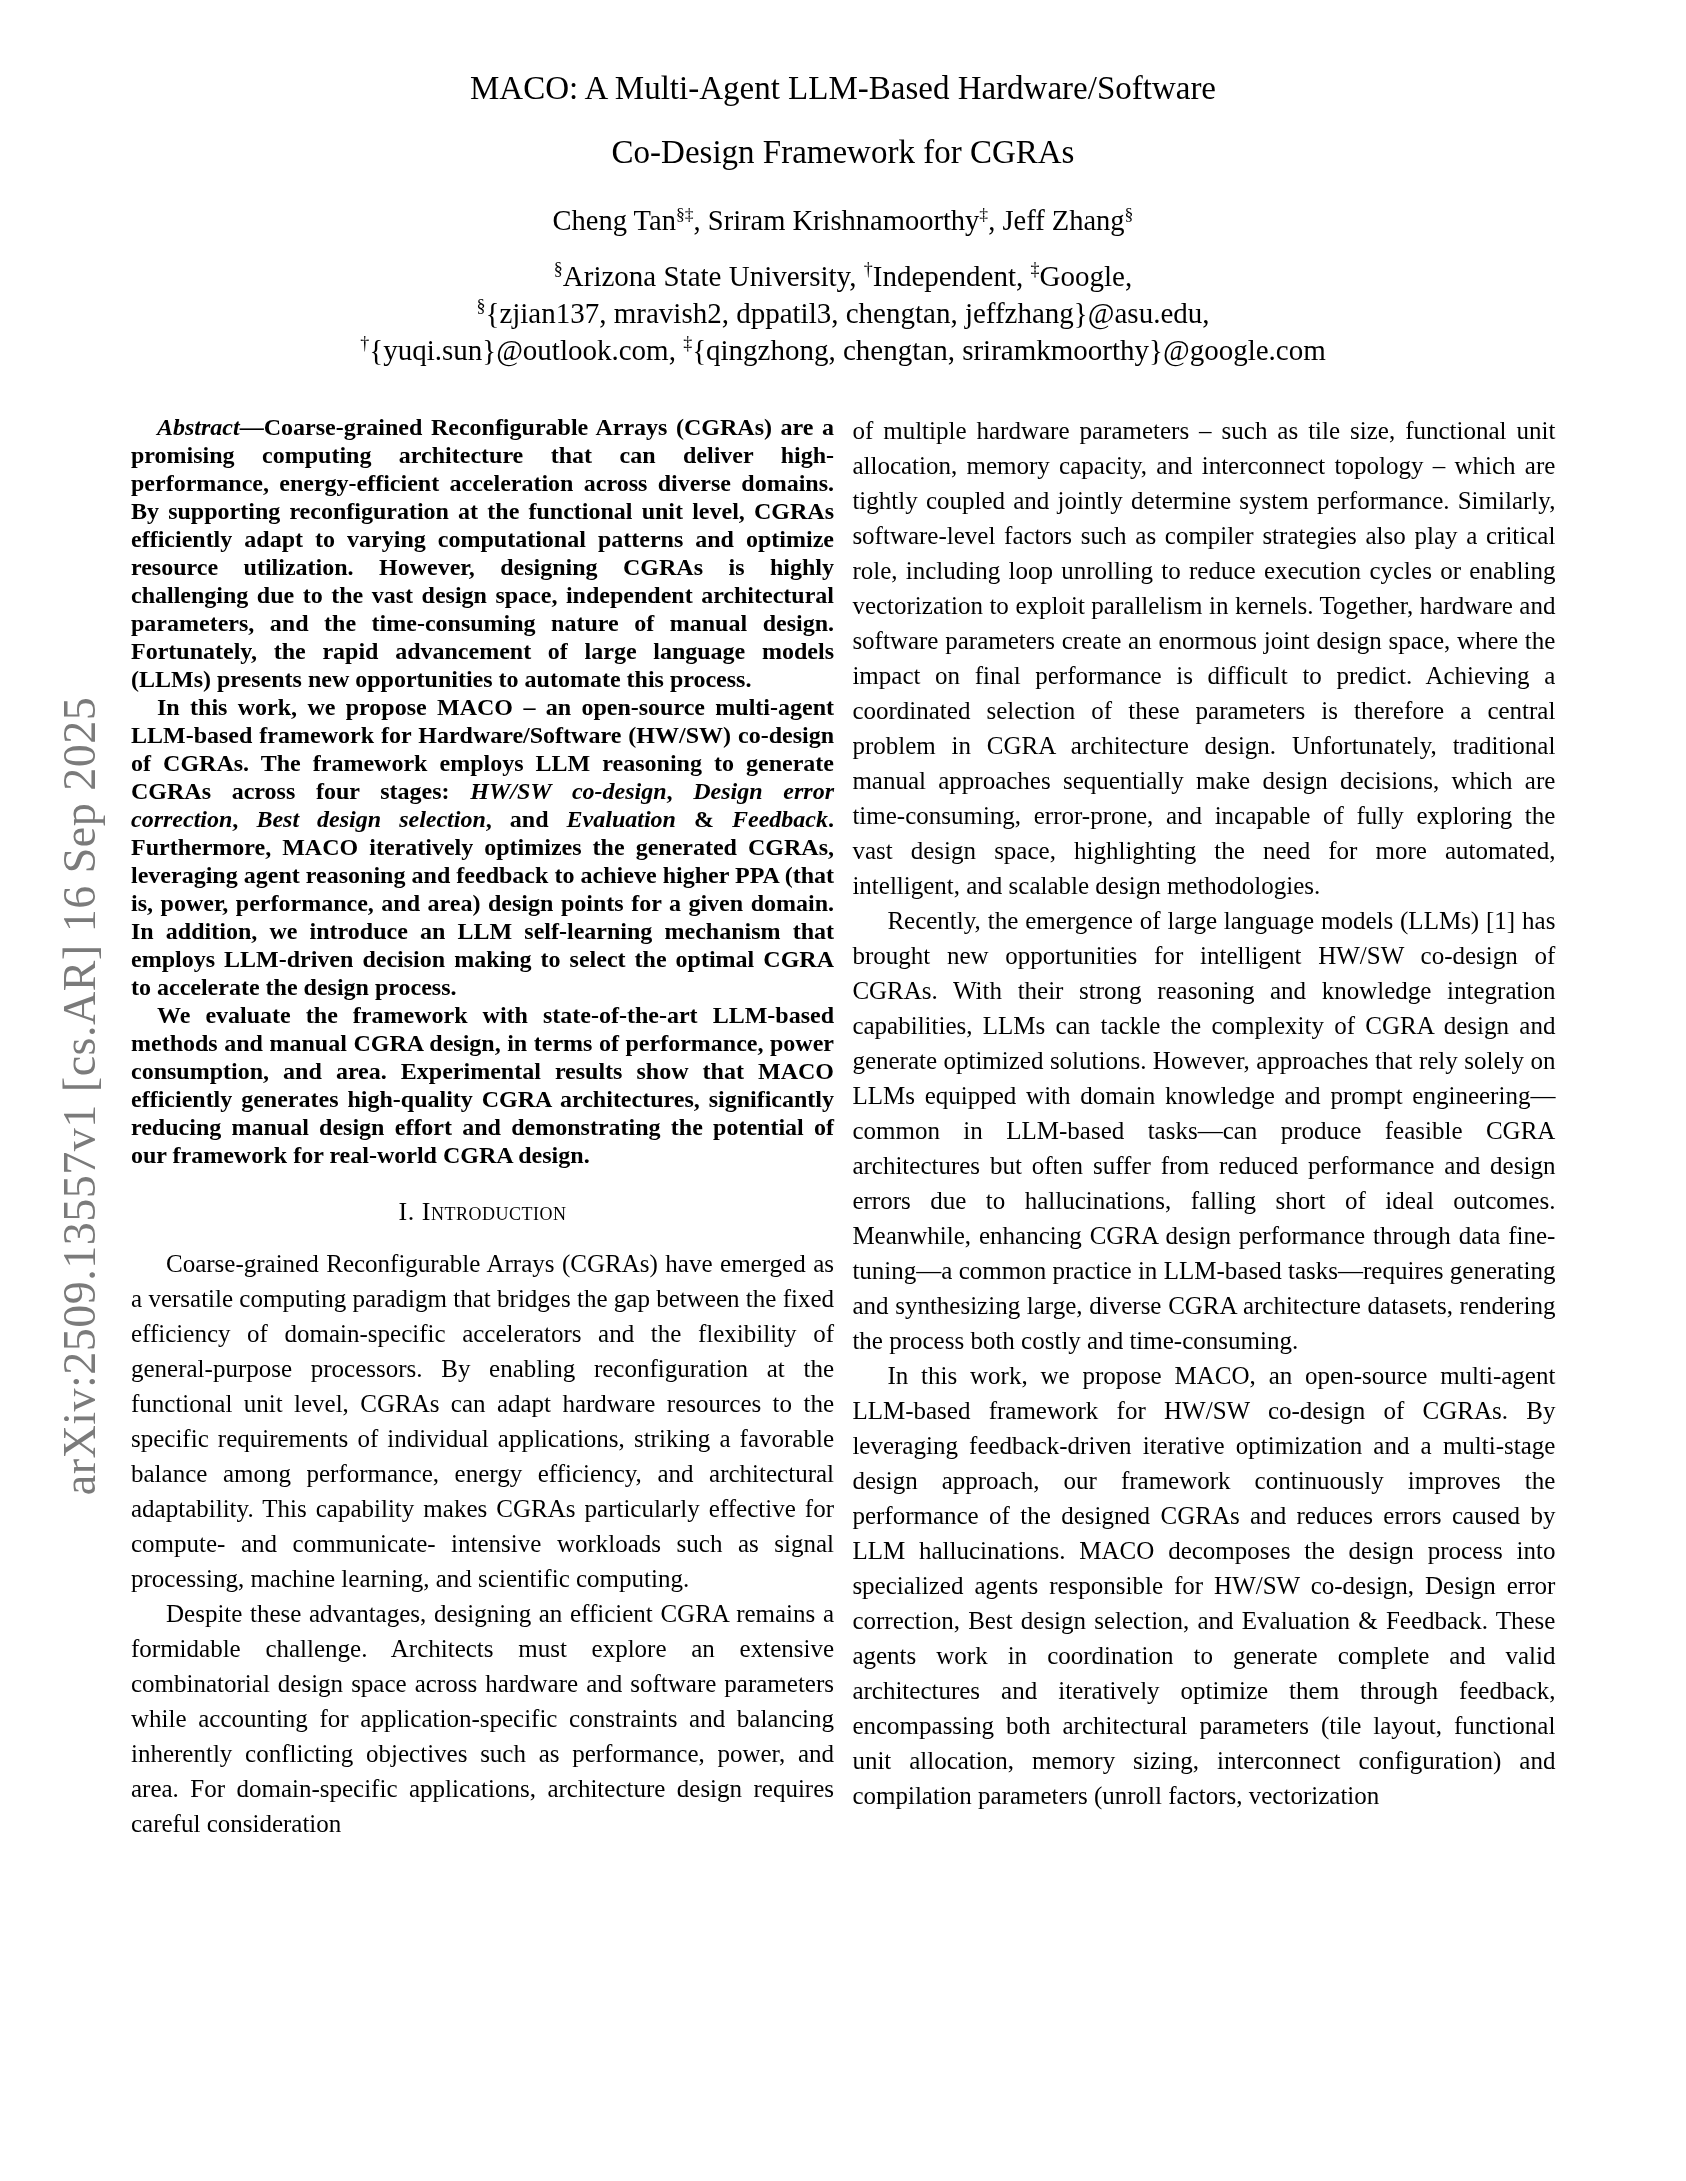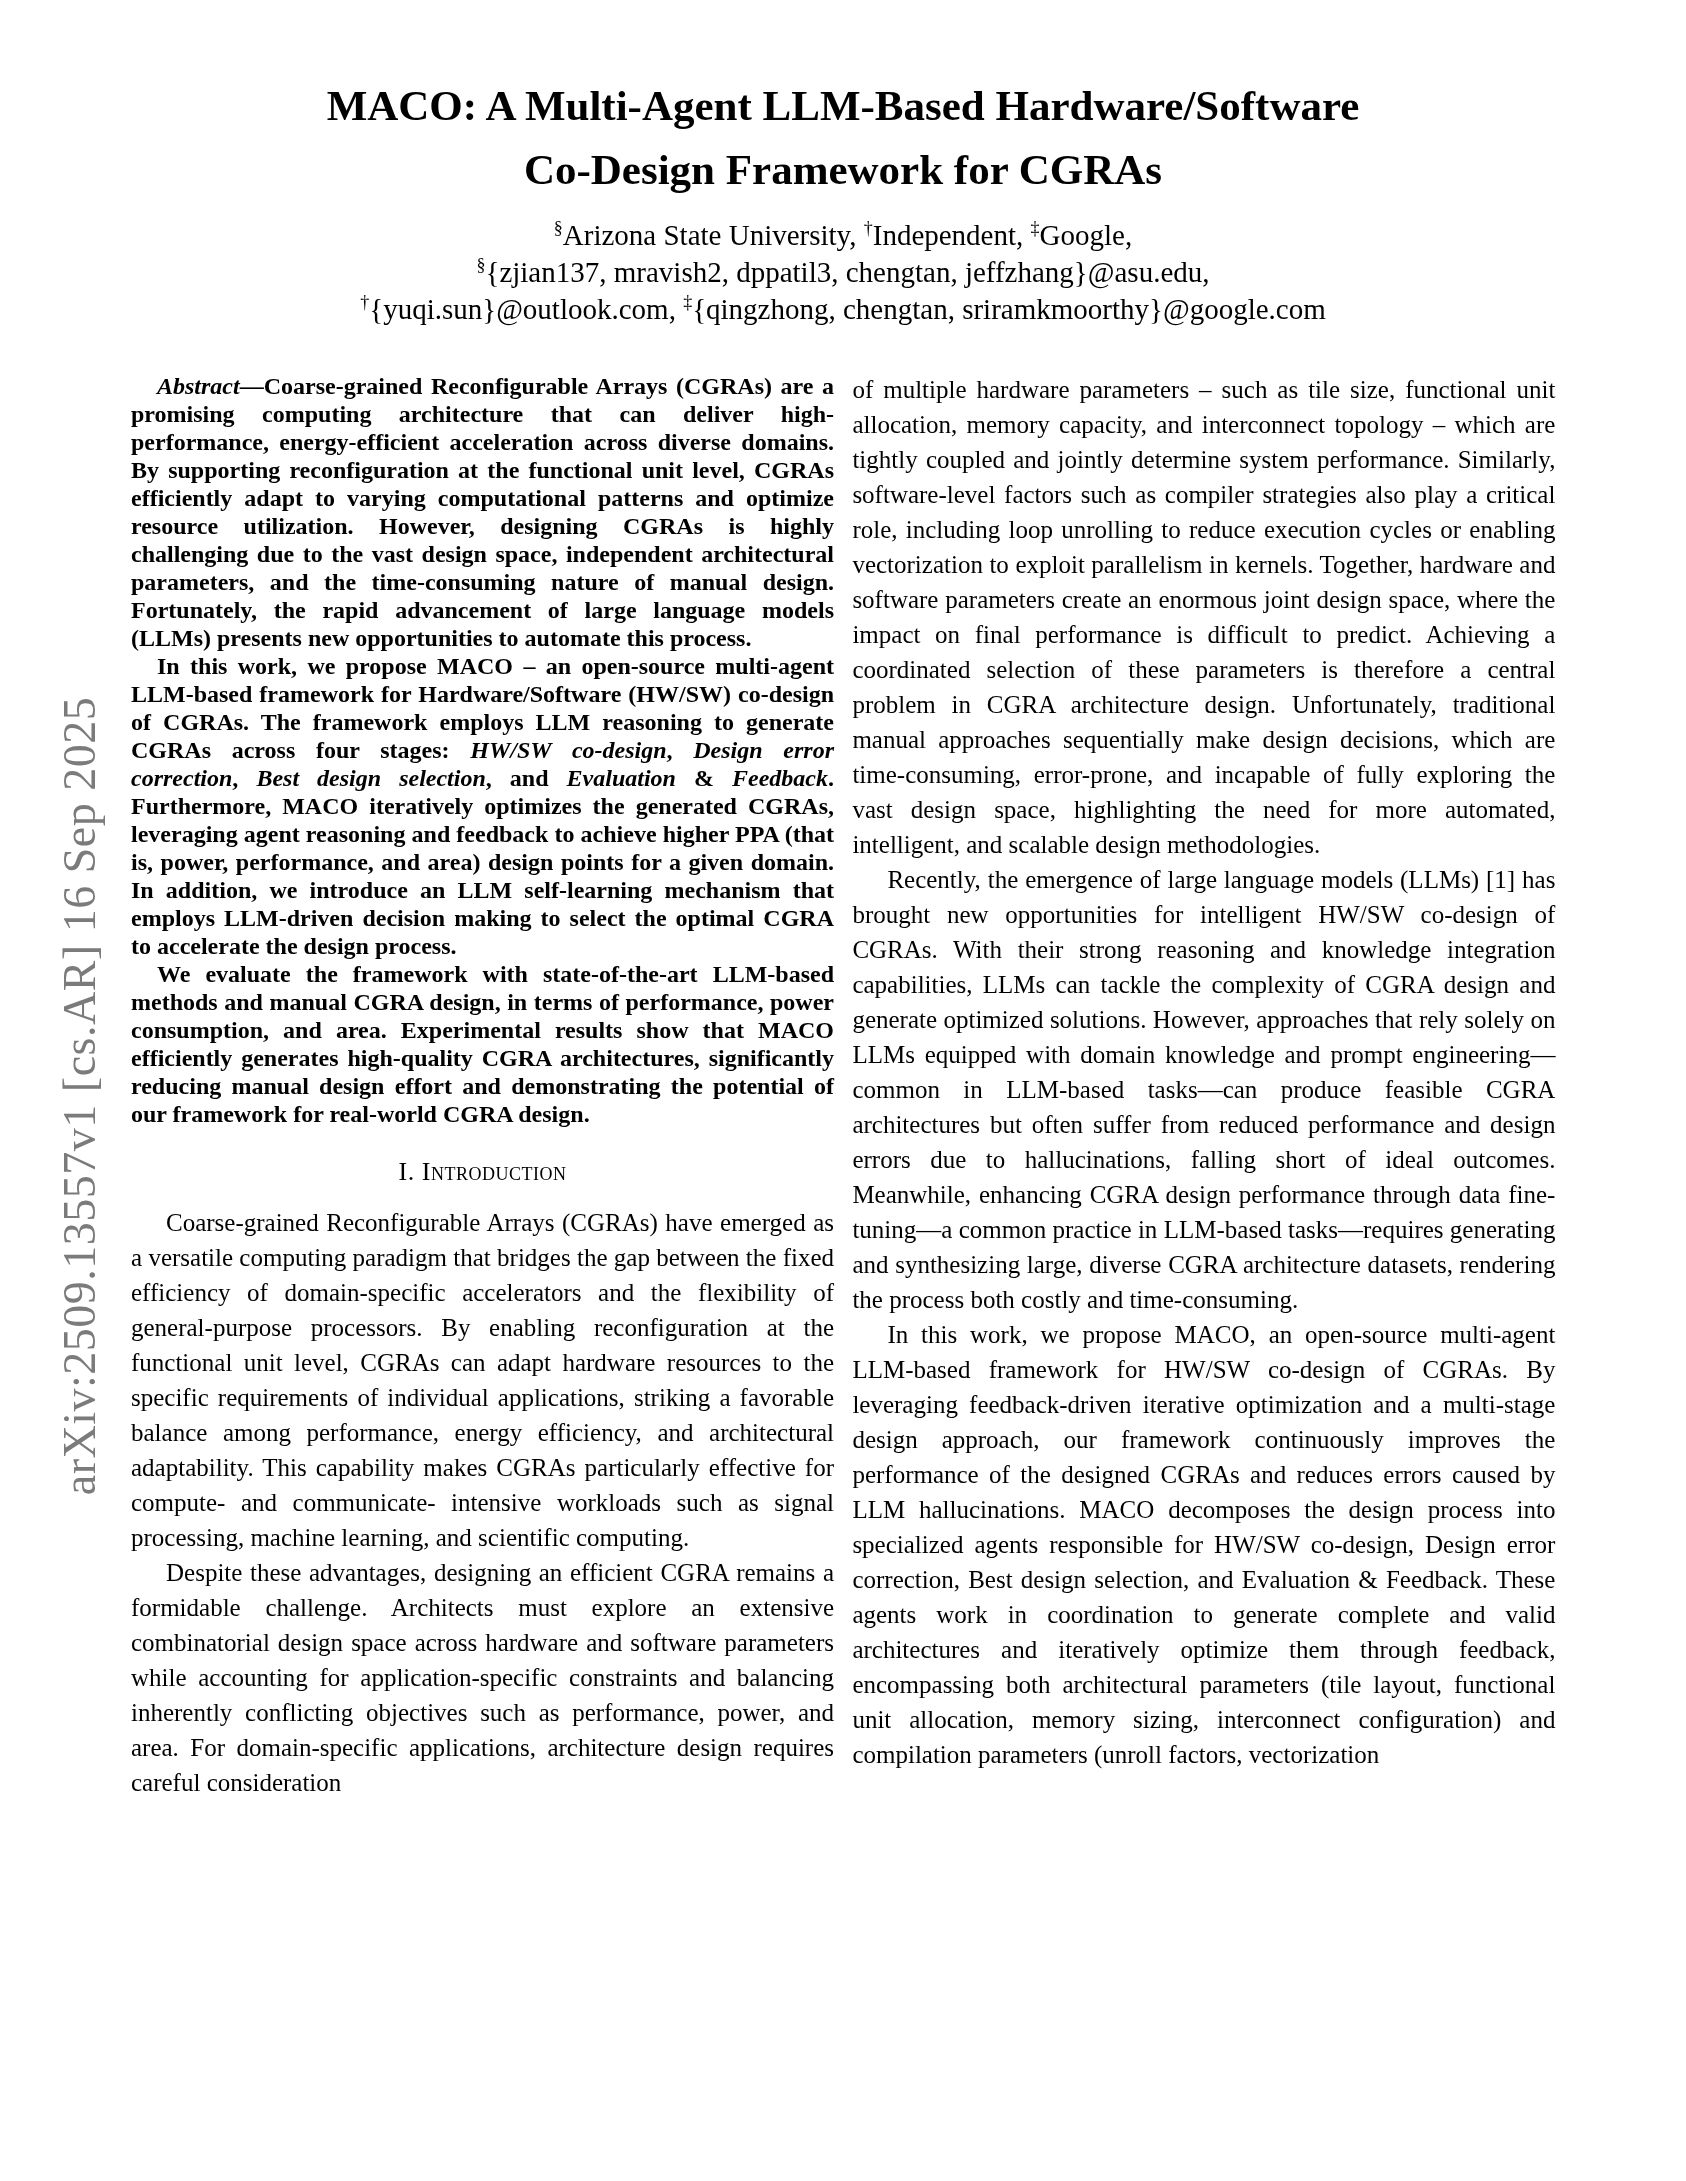--- a/index.html
+++ b/index.html
@@ -17,24 +17,24 @@
     left:79px;
     top:1096px;
     transform:translate(-50%,-50%) rotate(-90deg);
     white-space:nowrap;
     font-size:46px;
     letter-spacing:0.5px;
     color:#7b7b7b;
   }
   .header{text-align:center;}
   .title{
-    padding-top:74px;
-    font-size:43px;
+    padding-top:56px;
+    font-size:33px;
     line-height:64px;
-    font-weight:bold;
+    font-weight:normal;
     margin:0;
   }
   .authors{
     margin-top:14.7px;
     font-size:28.5px;
     line-height:44px;
   }
   .affils{
     margin-top:15px;
     font-size:29px;
@@ -81,20 +81,21 @@
 <div class="page">
 
   <div class="watermark">arXiv:2509.13557v1  [cs.AR]  16 Sep 2025</div>
 
   <div class="header">
     <h1 class="title">
       <span>MACO: A Multi-Agent LLM-Based Hardware/Software</span><br>
       <span>Co-Design Framework for CGRAs</span>
     </h1>
     <div class="authors">
+      <div><span>Cheng Tan</span><span class="seg-sup">§‡</span><span>, Sriram Krishnamoorthy</span><span class="seg-sup">‡</span><span>, Jeff Zhang</span><span class="seg-sup">§</span></div>
     </div>
     <div class="affils">
       <div><span class="seg-sup">§</span><span>Arizona State University, </span><span class="seg-sup">†</span><span>Independent, </span><span class="seg-sup">‡</span><span>Google,</span></div>
       <div><span class="seg-sup">§</span><span>{zjian137, mravish2, dppatil3, chengtan, jeffzhang}@asu.edu,</span></div>
       <div><span class="seg-sup">†</span><span>{yuqi.sun}@outlook.com, </span><span class="seg-sup">‡</span><span>{qingzhong, chengtan, sriramkmoorthy}@google.com</span></div>
     </div>
   </div>
 
   <div class="columns">
 

